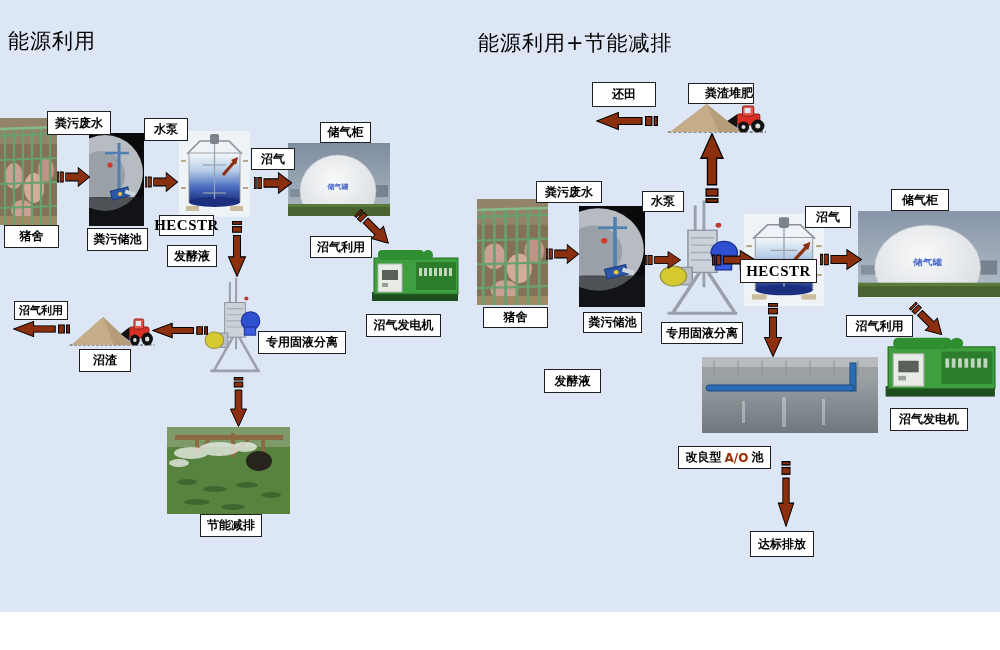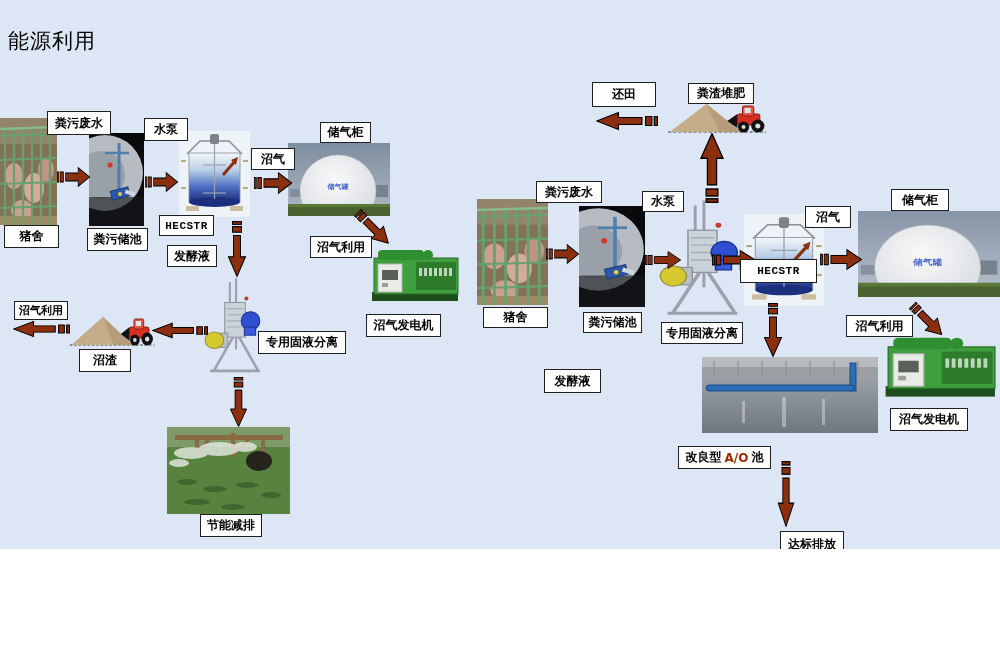--- a/index.html
+++ b/index.html
@@ -1,35 +1,36 @@
 <!DOCTYPE html>
 <html><head>
 <meta charset="utf-8">
 <style>
   html,body{margin:0;padding:0;}
-  .canvas{position:relative;width:1000px;height:549px;background:#dce6f5;overflow:hidden;
+  .canvas{position:relative;width:1000px;height:612px;background:#dce6f5;overflow:hidden;
           font-family:"DejaVu Sans","Liberation Sans",sans-serif;}
   .title{position:absolute;font-size:21px;font-weight:500;color:#000;z-index:6;letter-spacing:1px;}
   .box{position:absolute;display:flex;align-items:center;justify-content:center;
        background:#fff;border:1px solid #1f1f1f;box-sizing:border-box;
        font-weight:bold;font-size:12px;color:#000;white-space:nowrap;z-index:5;}
   .box.sm{font-size:11px;}
-  .box.serif{font-family:Liberation Mono, monospace;font-size:11px;letter-spacing:.5px;}
+  .box.serif{font-family:Liberation Serif, serif;font-size:15px;letter-spacing:.5px;}
   .ph{position:absolute;z-index:1;}
   .ph svg{display:block;width:100%;height:100%;}
   .sarrow{position:absolute;z-index:3;}
   .sarrow svg{position:absolute;left:0;top:0;width:100%;height:100%;}
   .ao-red{color:#9c2b00;margin:16px 3px;}
 </style>
 </head>
 <body>
 
 <div class="canvas">
 
   <div class="title" style="left:8px;top:27px;">能源利用</div>
+  <div class="title" style="left:478px;top:29px;">能源利用+节能减排</div>
 
   <div class="ph" style="left:0;top:118px;width:57px;height:107px;">
     <svg viewBox="0 0 57 107" preserveAspectRatio="none">
       <rect width="57" height="107" fill="#847257"></rect>
       <rect width="57" height="26" fill="#93836b"></rect>
       <ellipse cx="14" cy="58" rx="9" ry="13" fill="#caa092"></ellipse>
       <ellipse cx="34" cy="70" rx="10" ry="15" fill="#d4aa9a"></ellipse>
       <ellipse cx="46" cy="52" rx="8" ry="12" fill="#bf9486"></ellipse>
       <ellipse cx="22" cy="92" rx="11" ry="10" fill="#caa092"></ellipse>
       <rect y="98" width="57" height="9" fill="#a08a64"></rect>
@@ -479,21 +480,21 @@
         <rect x="80" y="40" width="4" height="30"></rect>
           <rect x="120" y="42" width="3" height="26"></rect>
         <rect x="40" y="44" width="3" height="22"></rect>
       </g>
     </svg>
   </div>
 
   <div class="box" style="left:592px;top:82px;width:64px;height:25px;">
       <span>还田</span>
     </div>
-  <div class="box" style="left:688px;top:83px;width:66px;height:21px;">
+  <div class="box" style="left:688px;top:83px;width:66px;height:21px;justify-content:flex-end;">
       <span>粪渣堆肥</span>
     </div>
   <div class="box" style="left:483px;top:307px;width:65px;height:21px;">
       <span>猪舍</span>
     </div>
   <div class="box" style="left:536px;top:181px;width:66px;height:22px;">
       <span>粪污废水</span>
     </div>
   <div class="box" style="left:583px;top:312px;width:59px;height:21px;">
       <span>粪污储池</span>
@@ -520,21 +521,21 @@
       <span>沼气发电机</span>
     </div>
   <div class="box" style="left:544px;top:369px;width:57px;height:24px;">
       <span>发酵液</span>
     </div>
   <div class="box" style="left:678px;top:446px;width:93px;height:23px;">
     <span>改良型</span>
       <span class="ao-red">A/O</span>
       <span>池</span>
   </div>
-  <div class="box" style="left:780px;top:531px;width:64px;height:26px;">
+  <div class="box" style="left:750px;top:531px;width:64px;height:26px;">
       <span>达标排放</span>
     </div>
 
   <div class="sarrow" style="left:596px;top:111px;width:62px;height:20px;">
       <svg viewBox="0 0 100 40" preserveAspectRatio="none">
         <rect x="94" y="11" width="5" height="18" fill="#8b2f0e" stroke="#000" stroke-width="2"></rect>
         <rect x="80" y="11" width="10" height="18" fill="#8b2f0e" stroke="#000" stroke-width="2"></rect>
         <polygon points="74,13 36,13 36,3 1,20 36,37 36,27 74,27" fill="#8b2f0e" stroke="#000" stroke-width="2"></polygon>
       </svg>
     </div>

